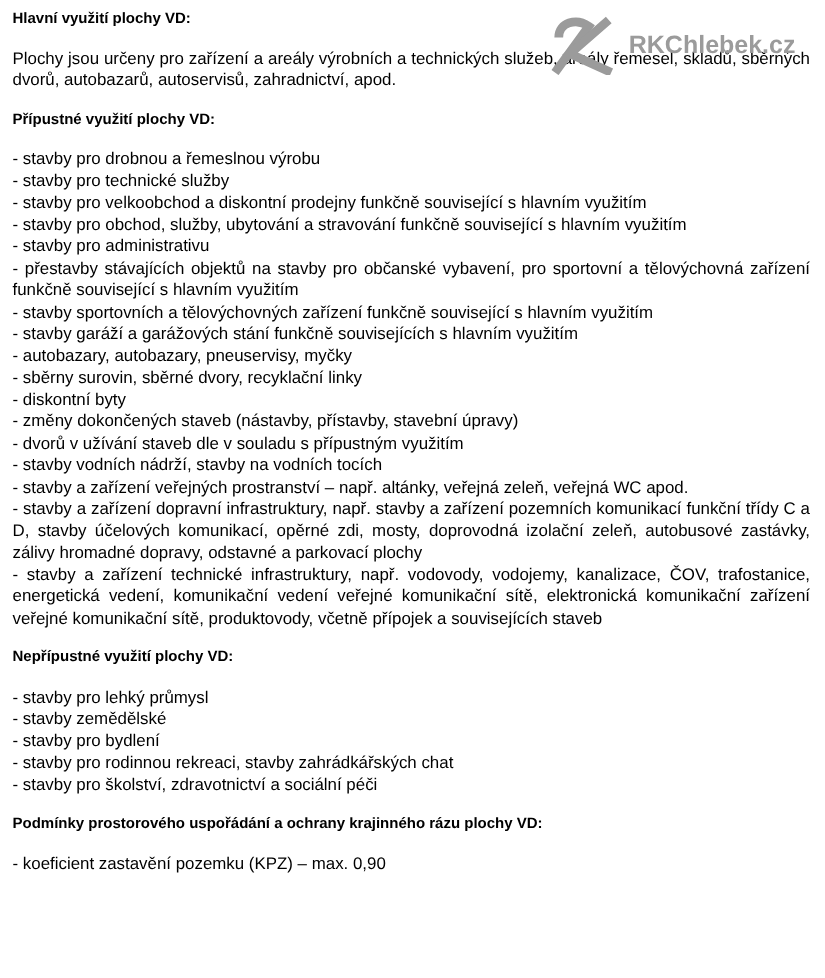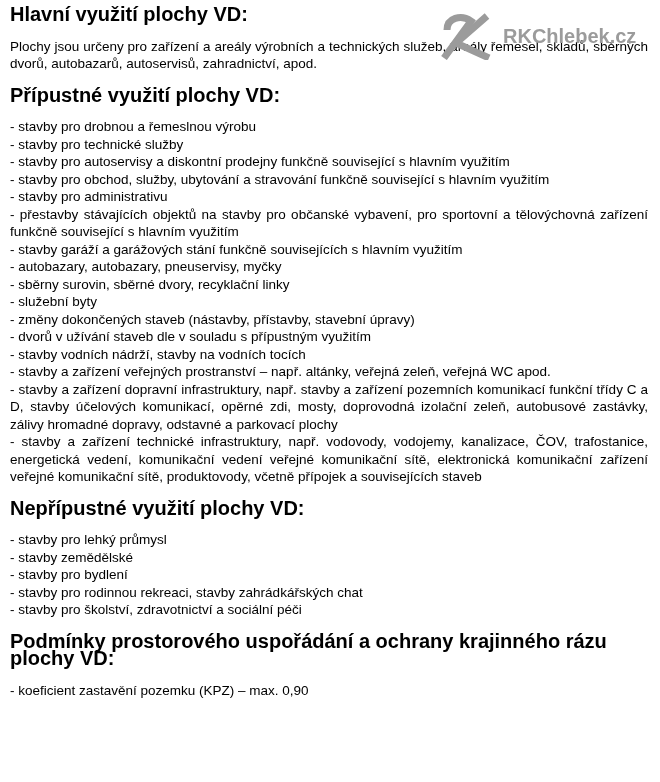--- a/index.html
+++ b/index.html
@@ -12,21 +12,21 @@
   .doc {
     position: relative;
     width: 638px;
     padding: 6px 12px 0 10px;
     font-family: "Liberation Sans", sans-serif;
     font-size: 13.5px;
     line-height: 17.5px;
     color: #000000;
   }
   .heading {
-    font-size: 20px;
+    font-size: 12px;
     font-weight: bold;
     line-height: 17.5px;
     margin: 0 0 14px 0;
   }
   .para {
     margin: 0 0 14px 0;
     text-align: justify;
   }
   .list { margin: 0 0 14px 0; }
   .list .li { text-align: justify; }
@@ -65,28 +65,29 @@
 
   <div class="heading">Hlavní využití plochy VD:</div>
 
   <div class="para">Plochy jsou určeny pro zařízení a areály výrobních a technických služeb, areály řemesel, skladů, sběrných dvorů, autobazarů, autoservisů, zahradnictví, apod.</div>
 
   <div class="heading">Přípustné využití plochy VD:</div>
 
   <div class="list">
       <div class="li">- stavby pro drobnou a řemeslnou výrobu</div>
       <div class="li">- stavby pro technické služby</div>
-      <div class="li">- stavby pro autoservisy a diskontní prodejny funkčně související s hlavním využitím</div>
+      <div class="li">- stavby pro velkoobchod a diskontní prodejny funkčně související s hlavním využitím</div>
       <div class="li">- stavby pro obchod, služby, ubytování a stravování funkčně související s hlavním využitím</div>
       <div class="li">- stavby pro administrativu</div>
       <div class="li">- přestavby stávajících objektů na stavby pro občanské vybavení, pro sportovní a tělovýchovná zařízení funkčně související s hlavním využitím</div>
+      <div class="li">- stavby sportovních a tělovýchovných zařízení funkčně související s hlavním využitím</div>
       <div class="li">- stavby garáží a garážových stání funkčně souvisejících s hlavním využitím</div>
       <div class="li">- autobazary, autobazary, pneuservisy, myčky</div>
       <div class="li">- sběrny surovin, sběrné dvory, recyklační linky</div>
-      <div class="li">- služební byty</div>
+      <div class="li">- diskontní byty</div>
       <div class="li">- změny dokončených staveb (nástavby, přístavby, stavební úpravy)</div>
       <div class="li">- dvorů v užívání staveb dle v souladu s přípustným využitím</div>
       <div class="li">- stavby vodních nádrží, stavby na vodních tocích</div>
       <div class="li">- stavby a zařízení veřejných prostranství – např. altánky, veřejná zeleň, veřejná WC apod.</div>
       <div class="li">- stavby a zařízení dopravní infrastruktury, např. stavby a zařízení pozemních komunikací funkční třídy C a D, stavby účelových komunikací, opěrné zdi, mosty, doprovodná izolační zeleň, autobusové zastávky, zálivy hromadné dopravy, odstavné a parkovací plochy</div>
       <div class="li">- stavby a zařízení technické infrastruktury, např. vodovody, vodojemy, kanalizace, ČOV, trafostanice, energetická vedení, komunikační vedení veřejné komunikační sítě, elektronická komunikační zařízení veřejné komunikační sítě, produktovody, včetně přípojek a souvisejících staveb</div>
     </div>
 
   <div class="heading">Nepřípustné využití plochy VD:</div>
 

